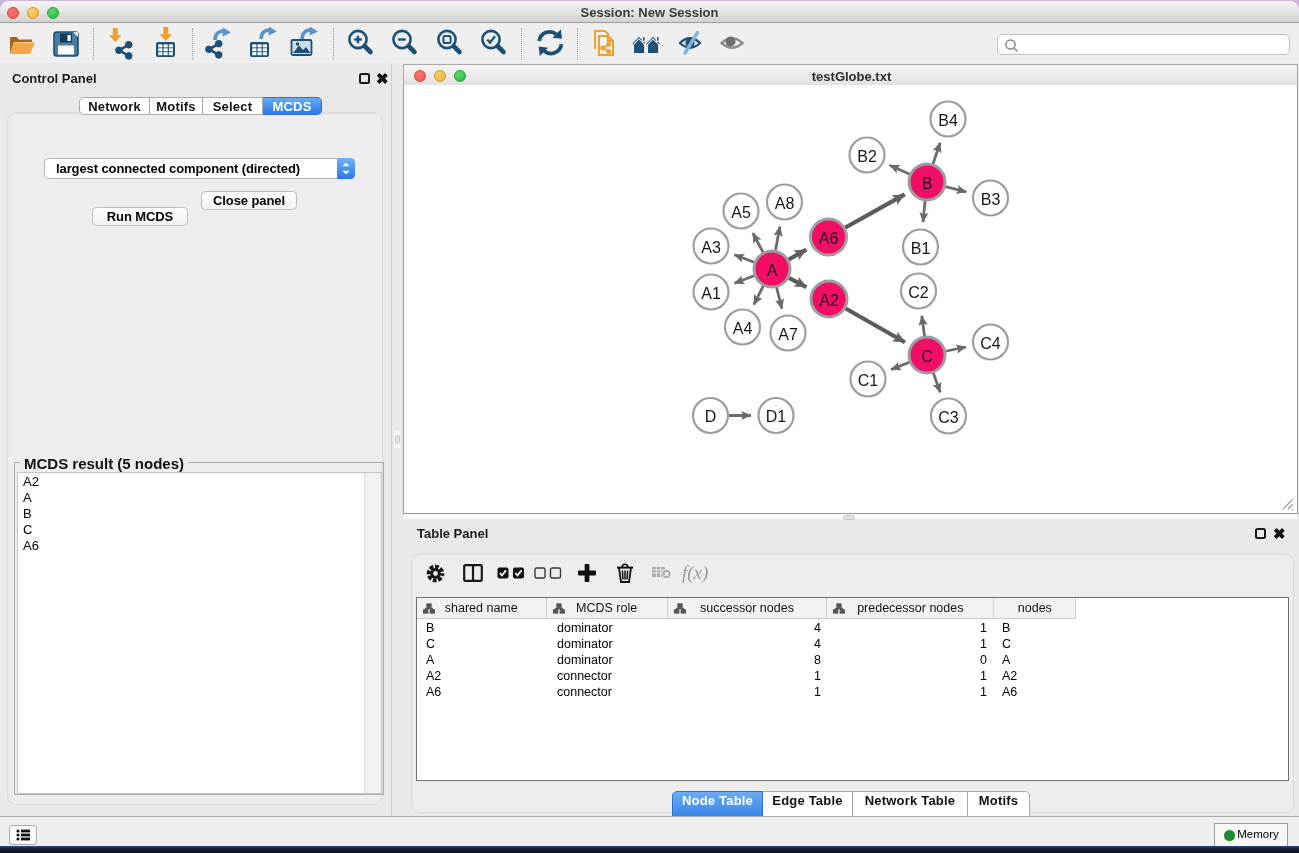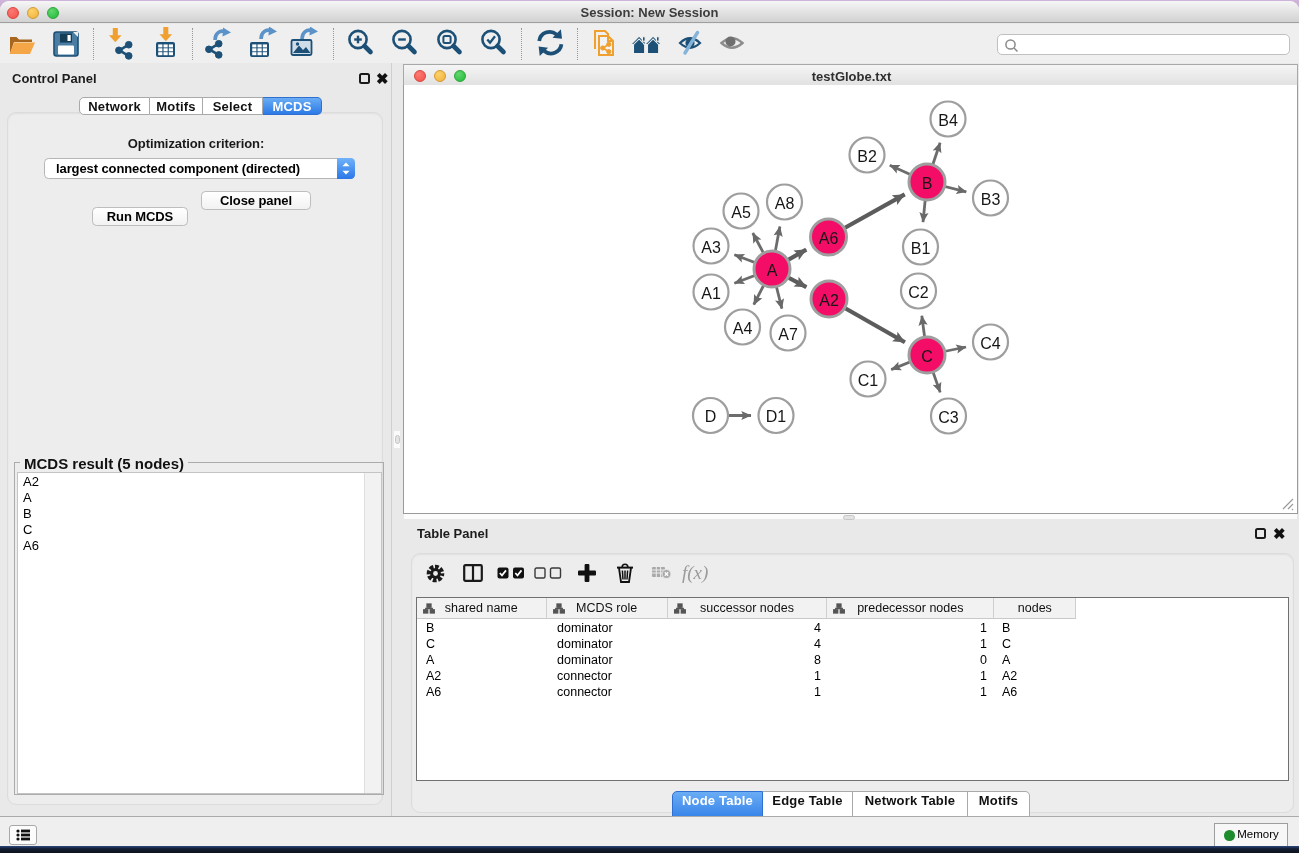--- a/index.html
+++ b/index.html
@@ -42,21 +42,21 @@
 .tabstrip .tab:first-child { border-left:1px solid #a9a9a9; border-radius:5px 0 0 5px; }
 .tabstrip .tab:last-child { border-radius:0 5px 5px 0; }
 .tabstrip .tab.sel { background:linear-gradient(#6aadf5,#2b7ae6); color:#fff; border-color:#2f6fd0; }
 #cptabs { top:34px; left:79px; }
 
 #optlabel { top:73px; left:0; width:392px; text-align:center; font-size:13px; color:#1a1a1a; font-weight:bold; letter-spacing:-0.1px; }
 #combo { top:95px; left:44px; width:311px; height:21px; background:#fff; border:1px solid #b6b6b6; border-radius:4.5px; font-size:13px; color:#000; line-height:19px; padding-left:11px; font-weight:bold; letter-spacing:-0.1px; }
 #combobtn { top:-1px; right:-1px; width:18px; height:21px; border-radius:0 4.5px 4.5px 0; background:linear-gradient(#70b2fa,#2a77e8); }
 .btn { height:19px; background:linear-gradient(#ffffff,#f2f2f2); border:1px solid #bdbdbd; border-radius:4.5px; font-size:13px; color:#000; text-align:center; line-height:17px; font-weight:bold; letter-spacing:-0.1px; }
 #btnrun { top:144px; left:92px; width:96px; }
-#btnclose { top:128px; left:201px; width:110px; }
+#btnclose { top:128px; left:201px; width:96px; }
 
 
 #mcdsbox { top:399px; left:14px; width:370px; height:333px; border:1px solid #ababab; }
 #mcdslabel { top:-8px; left:5px; background:#ededed; padding:0 4px; font-size:15px; color:#111; font-weight:bold; }
 #mcdslist { left:2px; top:9px; width:365px; height:322px; background:#fff; border:1px solid #c4c4c4; font-size:13px; color:#000; line-height:16px; padding:1px 0 0 5px; }
 #mcdsscroll { right:0; top:0; width:17px; height:320px; background:#f2f2f2; border-left:1px solid #dedede; }
 
 
 #netwin { left:403px; top:1px; width:895px; height:450px; }
 #nettitle { left:0; top:0; width:895px; height:37px; background:linear-gradient(#f5f5f5,#dddddd 70%,#d3d3d3); border:1px solid #a8a8a8; border-bottom:1px solid #a0a0a0; border-radius:1px; }
@@ -280,21 +280,20 @@
     <div class="abs" id="cphead">Control Panel</div>
     <div class="abs flico" style="left:359px; top:10px;"></div>
     <div class="abs xico" style="left:376px; top:10px;">✖</div>
     <div class="abs" id="cpinner"></div>
     <div class="abs tabstrip" id="cptabs">
       <div class="tab" style="width:71px;">Network</div>
       <div class="tab" style="width:53px;">Motifs</div>
       <div class="tab" style="width:60px;">Select</div>
       <div class="tab sel" style="width:59px;">MCDS</div>
     </div>
-    <div class="abs" id="optlabel">Optimization criterion:</div>
     <div class="abs" id="combo">largest connected component (directed)
       <div class="abs" id="combobtn">
           <svg width="18" height="21" style="position:absolute;left:0;top:0;">
             <path d="M9 4.5 L12.6 8.2 L5.4 8.2 Z M9 16.5 L12.6 12.8 L5.4 12.8 Z" fill="#fff"></path>
           </svg>
         </div>
     </div>
     <div class="abs btn" id="btnrun">Run MCDS</div>
     <div class="abs btn" id="btnclose">Close panel</div>
     <div class="abs" id="mcdsbox">

